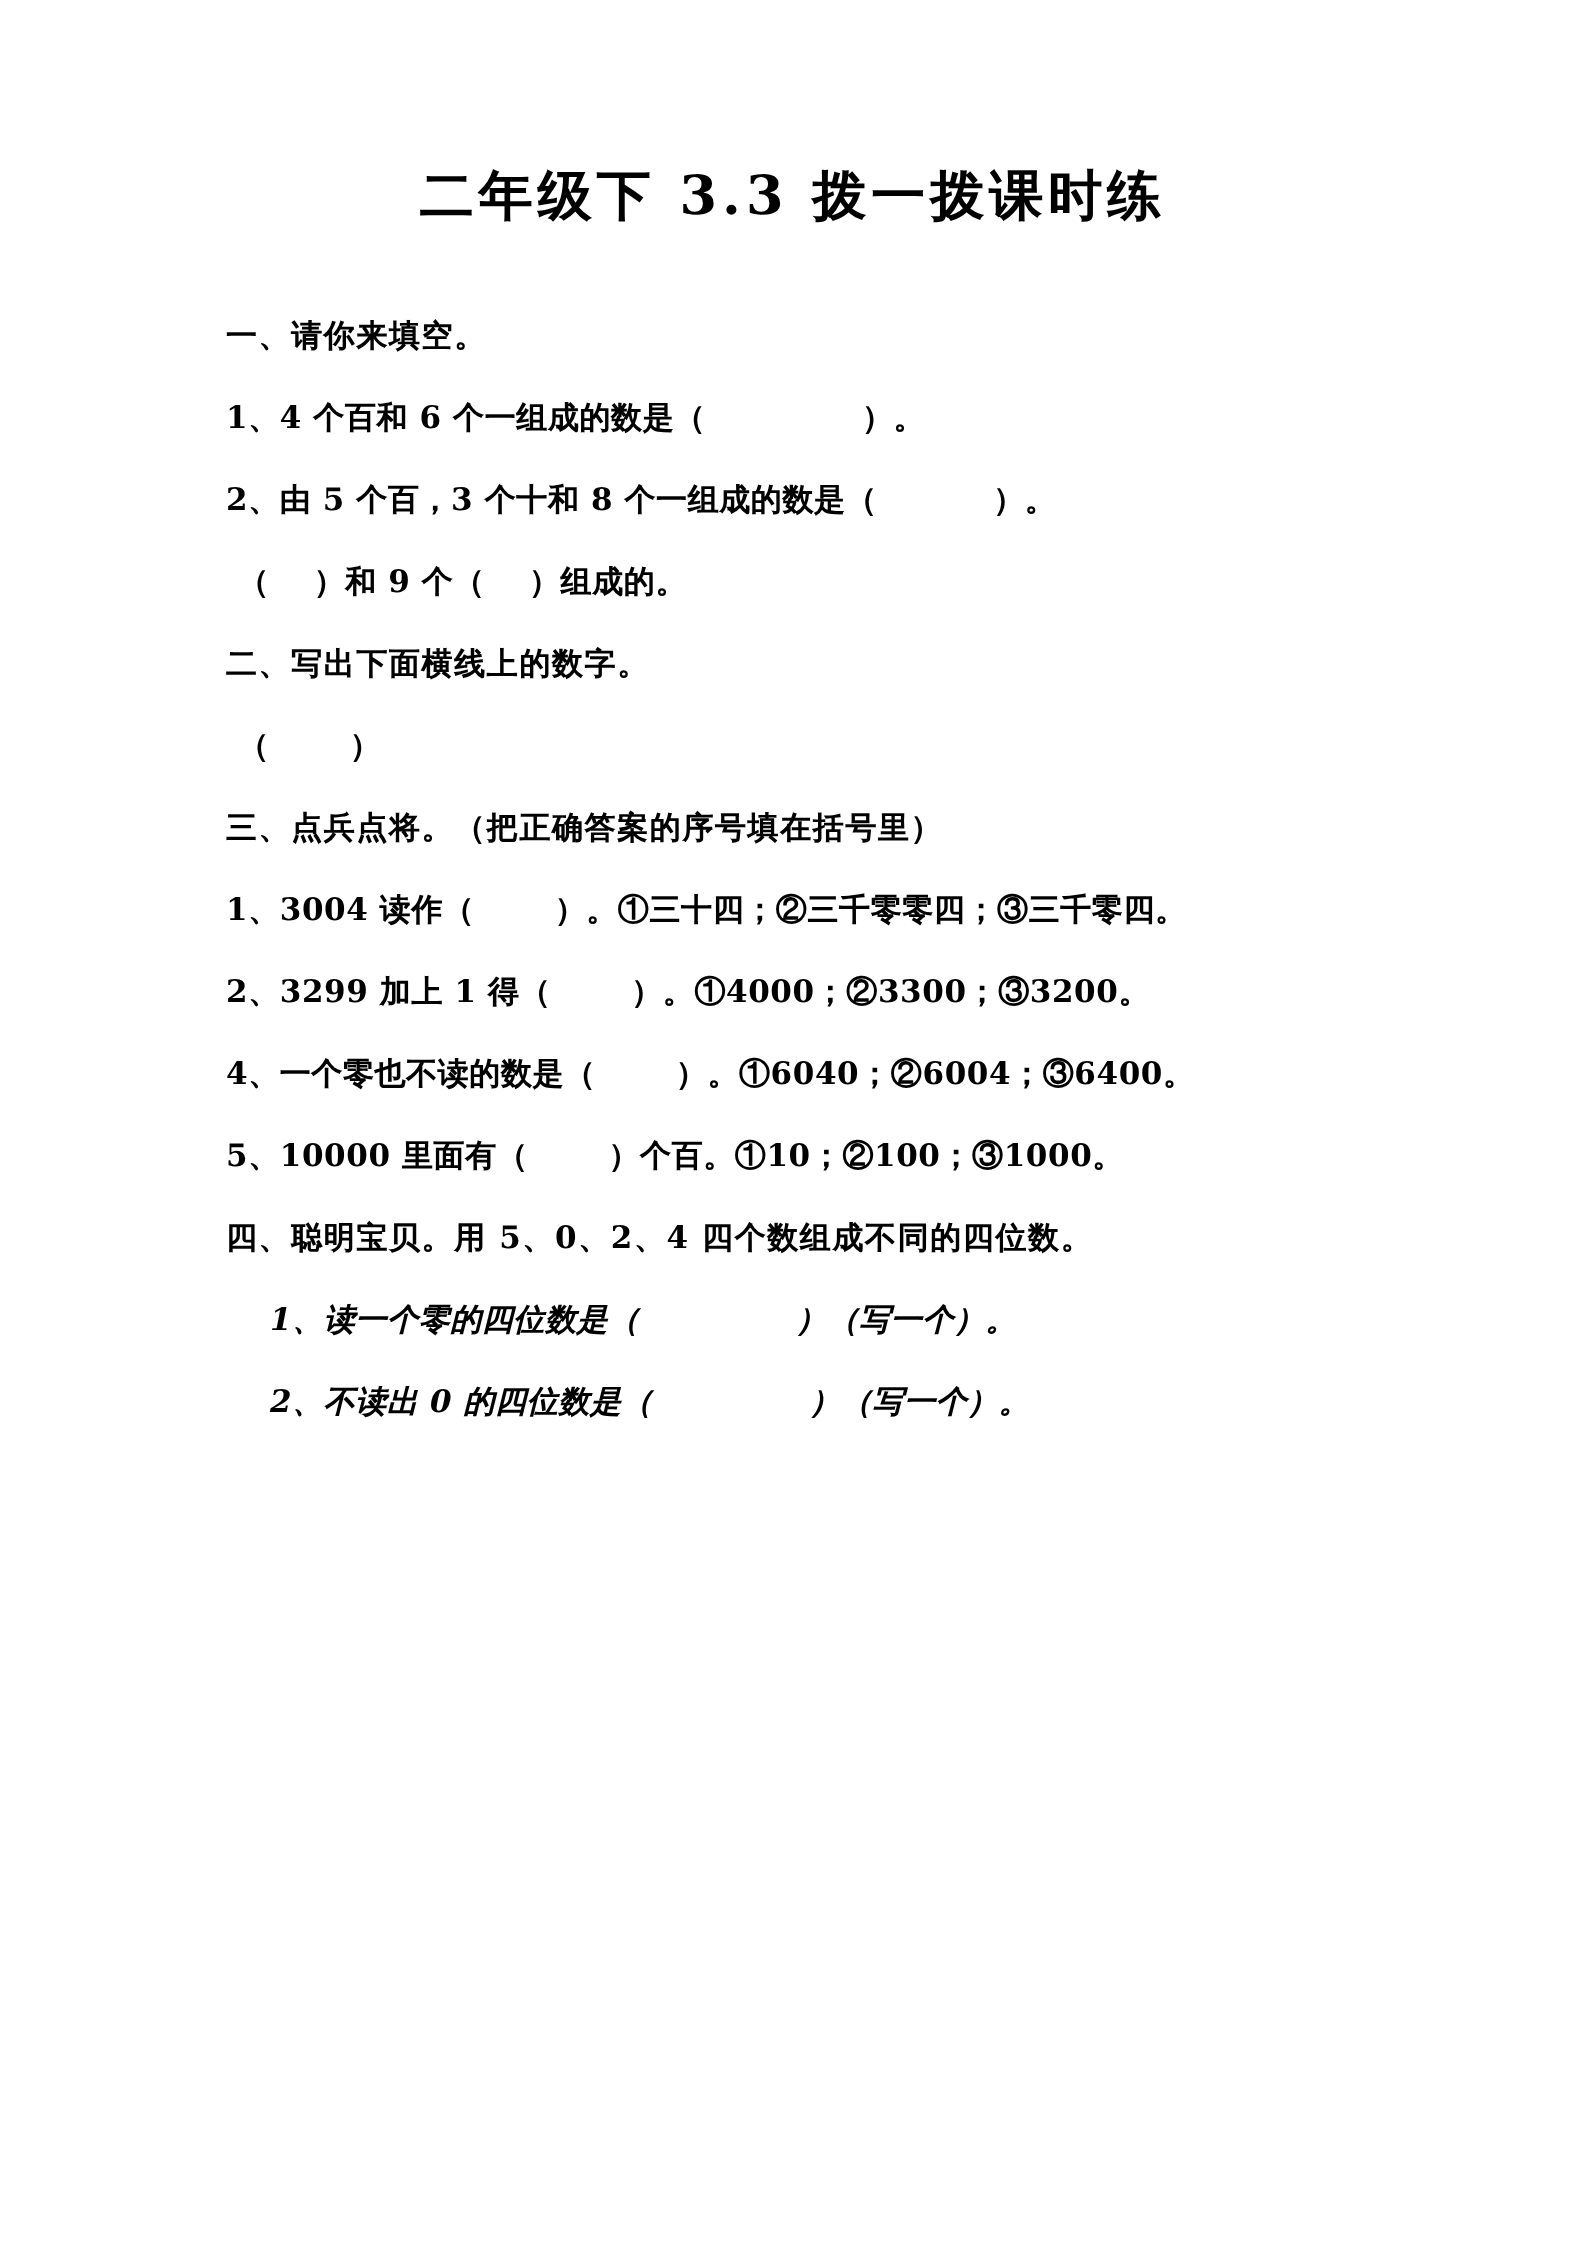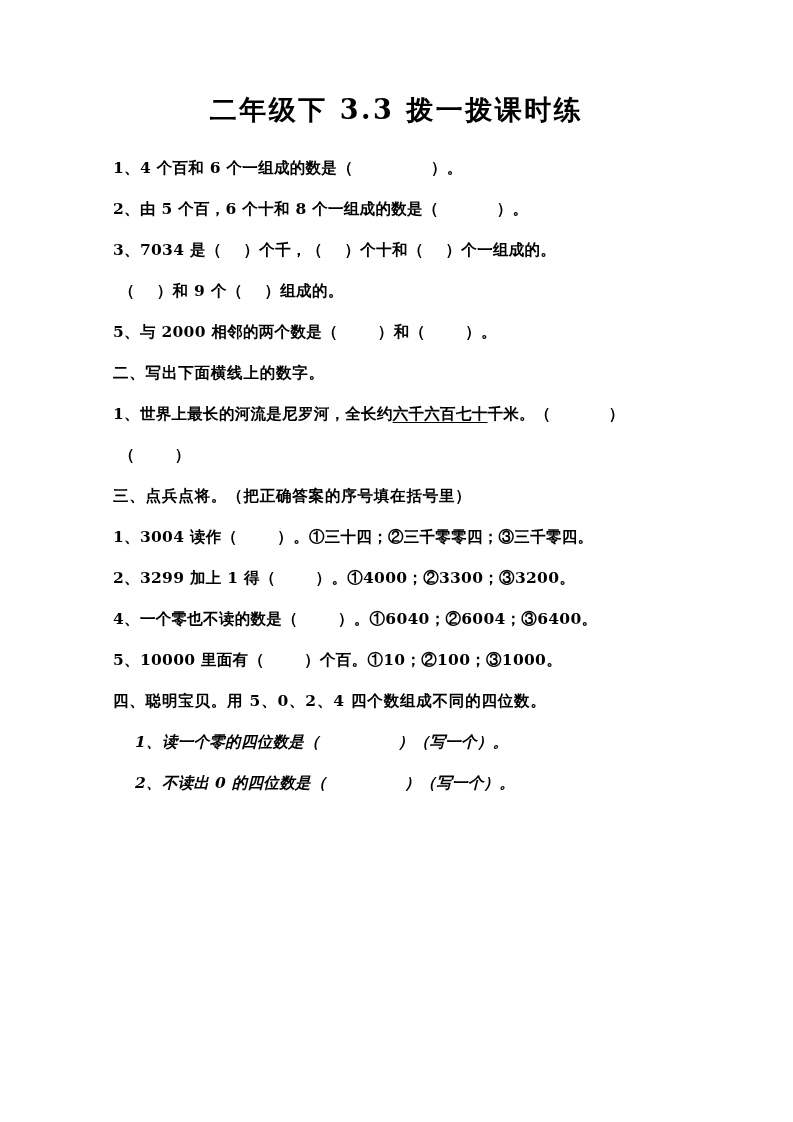--- a/index.html
+++ b/index.html
@@ -19,21 +19,21 @@
   .page {
     position: absolute;
     top: 0; left: 0;
     width: 793px;
     height: 1122px;
     background: #ffffff;
   }
 
   .doc-title {
     position: absolute;
-    top: 92px;
+    top: 80px;
     left: 0;
     width: 793px;
     text-align: center;
     font-size: 27px;
     font-weight: bold;
     letter-spacing: 2.5px;
     font-family: "DejaVu Serif", serif;
     white-space: nowrap;
   }
 
@@ -84,27 +84,25 @@
   .num { letter-spacing: 0.3px; margin-top: 20px; }
 </style>
 </head>
 <body>
 
 <div class="page">
 
   <div class="doc-title">二年级下 3.3 拨一拨课时练</div>
 
   <div class="body-block" id="body-block">
+      <div class="line section-head">一、请你来填空。</div>
       <div class="line"><span class="num">1、4 个百和 6 个一组成的数是（</span><span class="blank w-xl"></span><span class="num">）。</span></div>
-      <div class="line"><span class="num">2、由 5 个百，6 个十和 8 个一组成的数是（</span><span class="blank w-lg"></span><span class="num">）。</span></div>
-      <div class="line"><span class="num">3、7034 是（</span><span class="blank w-sm"></span><span class="num">）个千，（</span><span class="blank w-sm"></span><span class="num">）个十和（</span><span class="blank w-sm"></span><span class="num">）个一组成的。</span></div>
+      <div class="line"><span class="num">2、由 5 个百，3 个十和 8 个一组成的数是（</span><span class="blank w-lg"></span><span class="num">）。</span></div>
       <div class="line indent-cont"><span class="num">（</span><span class="blank w-sm"></span><span class="num">）和 9 个（</span><span class="blank w-sm"></span><span class="num">）组成的。</span></div>
-      <div class="line"><span class="num">5、与 2000 相邻的两个数是（</span><span class="blank w-md"></span><span class="num">）和（</span><span class="blank w-md"></span><span class="num">）。</span></div>
       <div class="line section-head">二、写出下面横线上的数字。</div>
-      <div class="line"><span class="num">1、世界上最长的河流是尼罗河，全长约</span><span class="ul num">六千六百七十</span><span class="num">千米。（</span><span class="blank w-lg"></span><span class="num">）</span></div>
       <div class="line indent-cont"><span class="num">（</span><span class="blank w-md"></span><span class="num">）</span></div>
       <div class="line section-head">三、点兵点将。（把正确答案的序号填在括号里）</div>
       <div class="line"><span class="num">1、3004 读作（</span><span class="blank w-md"></span><span class="num">）。①三十四；②三千零零四；③三千零四。</span></div>
       <div class="line"><span class="num">2、3299 加上 1 得（</span><span class="blank w-md"></span><span class="num">）。①4000；②3300；③3200。</span></div>
       <div class="line"><span class="num">4、一个零也不读的数是（</span><span class="blank w-md"></span><span class="num">）。①6040；②6004；③6400。</span></div>
       <div class="line"><span class="num">5、10000 里面有（</span><span class="blank w-md"></span><span class="num">）个百。①10；②100；③1000。</span></div>
       <div class="line section-head">四、聪明宝贝。用 5、0、2、4 四个数组成不同的四位数。</div>
       <div class="line sub-item"><span class="num">1、读一个零的四位数是（</span><span class="blank w-xl"></span><span class="num">）（写一个）。</span></div>
       <div class="line sub-item"><span class="num">2、不读出 0 的四位数是（</span><span class="blank w-xl"></span><span class="num">）（写一个）。</span></div>
     </div>

